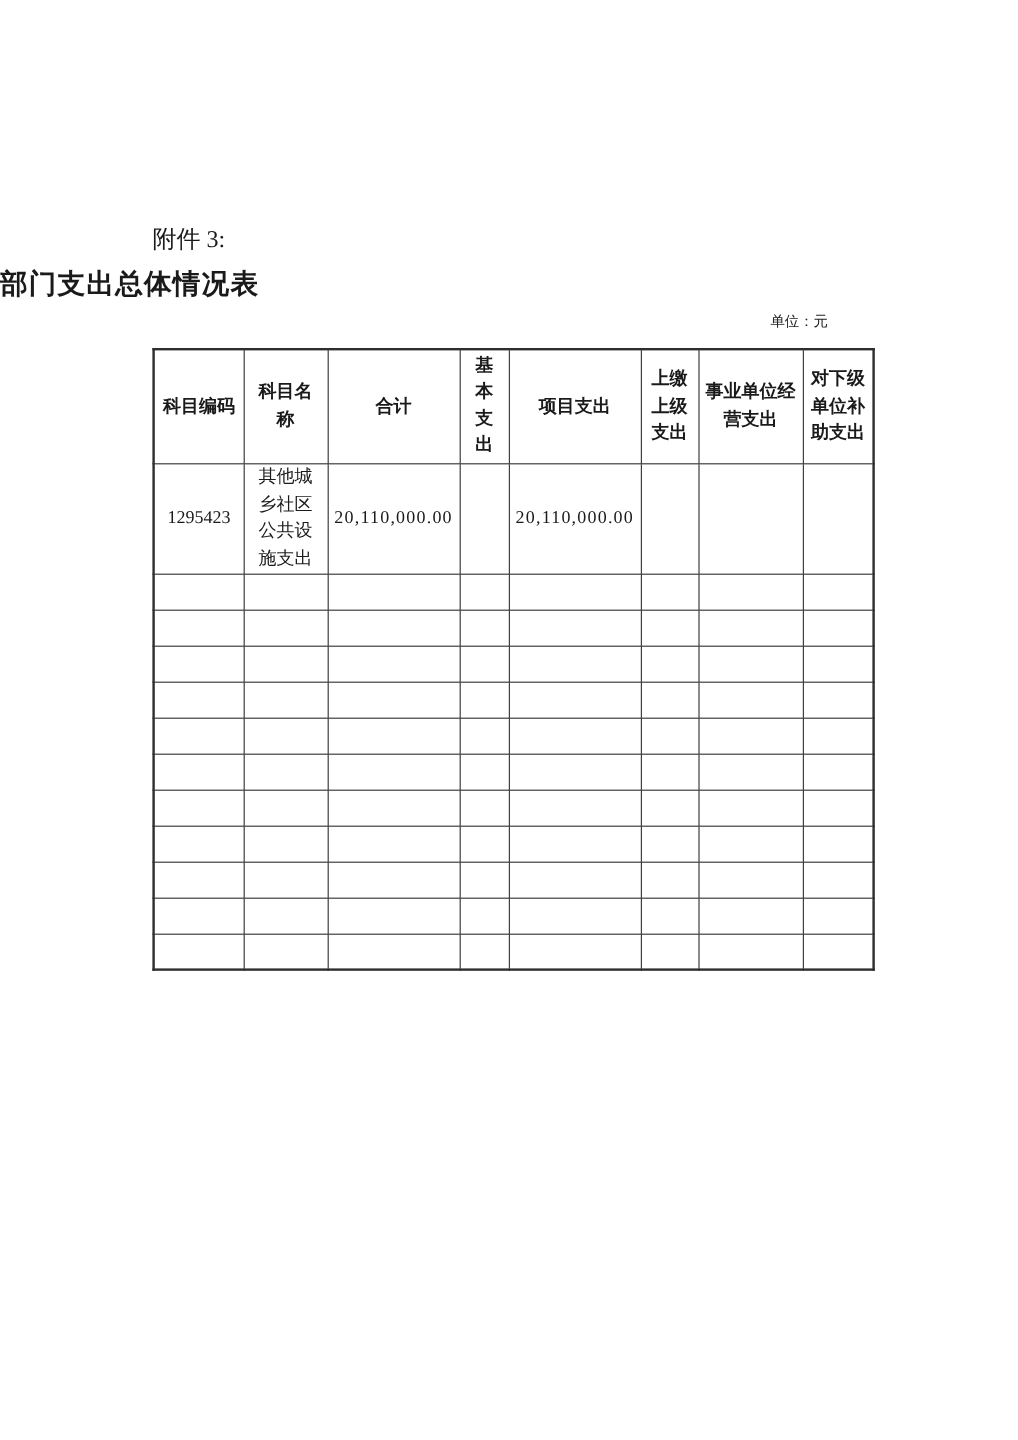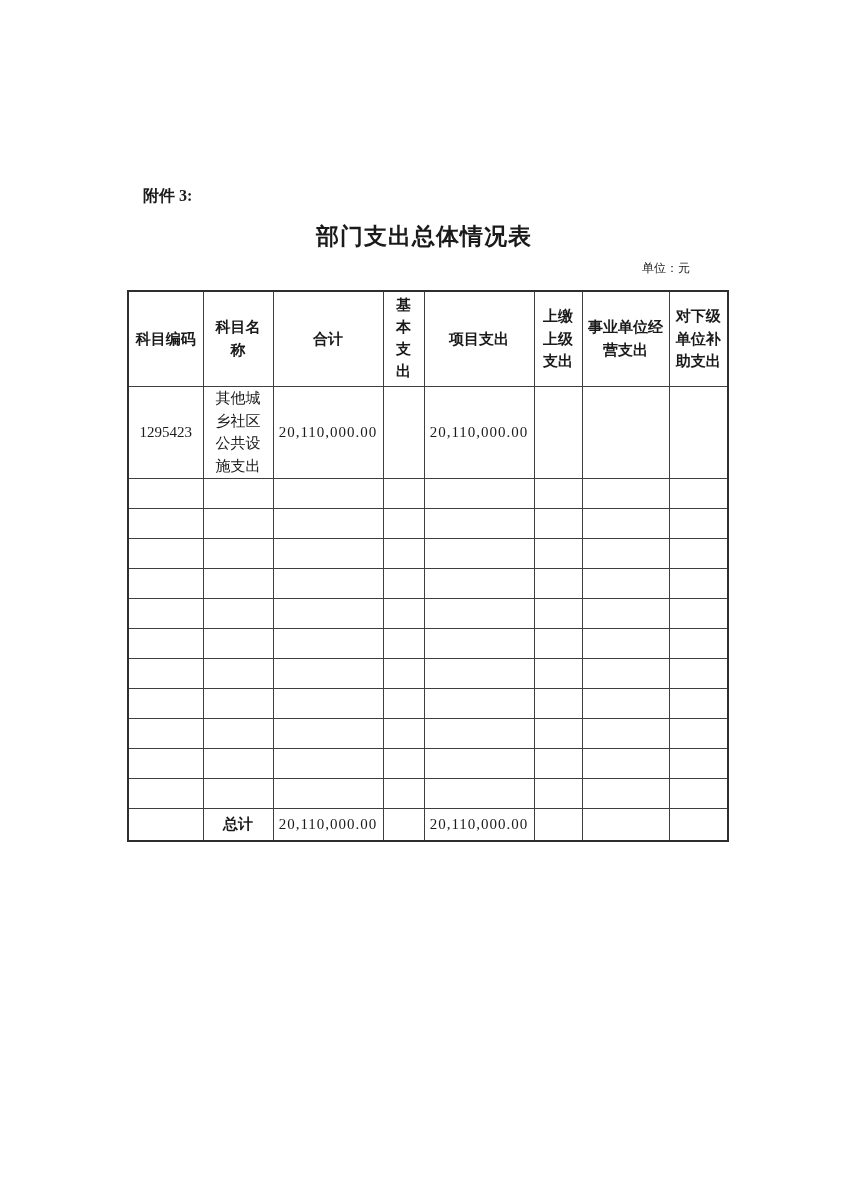--- a/index.html
+++ b/index.html
@@ -13,31 +13,30 @@
     height: 1200px;
     background: #ffffff;
     font-family: "Liberation Serif", "DejaVu Serif", serif;
     color: #1a1a1a;
     overflow: hidden;
   }
   .attachment {
     position: absolute;
     left: 127px;
     top: 186px;
-    font-size: 16px;
-    font-weight: bold;
-    margin-left: 16px;
+    font-size: 20px;
+    font-weight: normal;
   }
   .doc-title {
     position: absolute;
     left: 0;
     top: 221px;
     width: 848px;
     margin: 0;
-    text-align: center;
+    text-align: left;
     font-size: 23px;
     font-weight: bold;
     letter-spacing: 1px;
   }
   .unit-label {
     position: absolute;
     top: 260px;
     right: 158px;
     font-size: 12px;
   }
@@ -238,25 +237,15 @@
         <tr class="row-empty">
           <td></td>
           <td></td>
           <td></td>
           <td></td>
           <td></td>
           <td></td>
           <td></td>
           <td></td>
         </tr>
-        <tr class="row-total">
-          <td></td>
-          <td class="cell-name bold">总计</td>
-          <td class="cell-num">20,110,000.00</td>
-          <td></td>
-          <td class="cell-num">20,110,000.00</td>
-          <td></td>
-          <td></td>
-          <td></td>
-        </tr>
       </tbody>
   </table>
 </div>
 
 </body></html>

